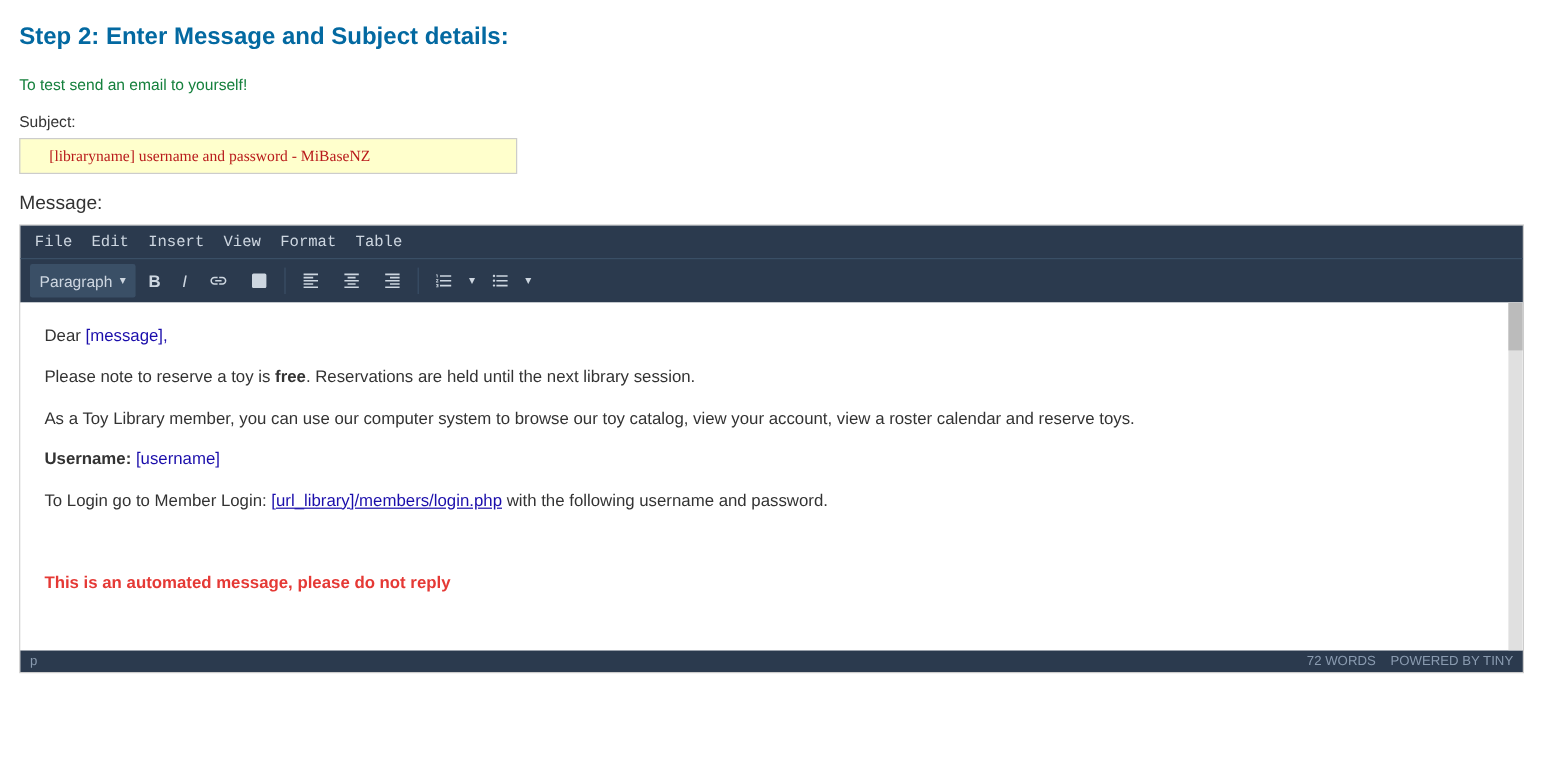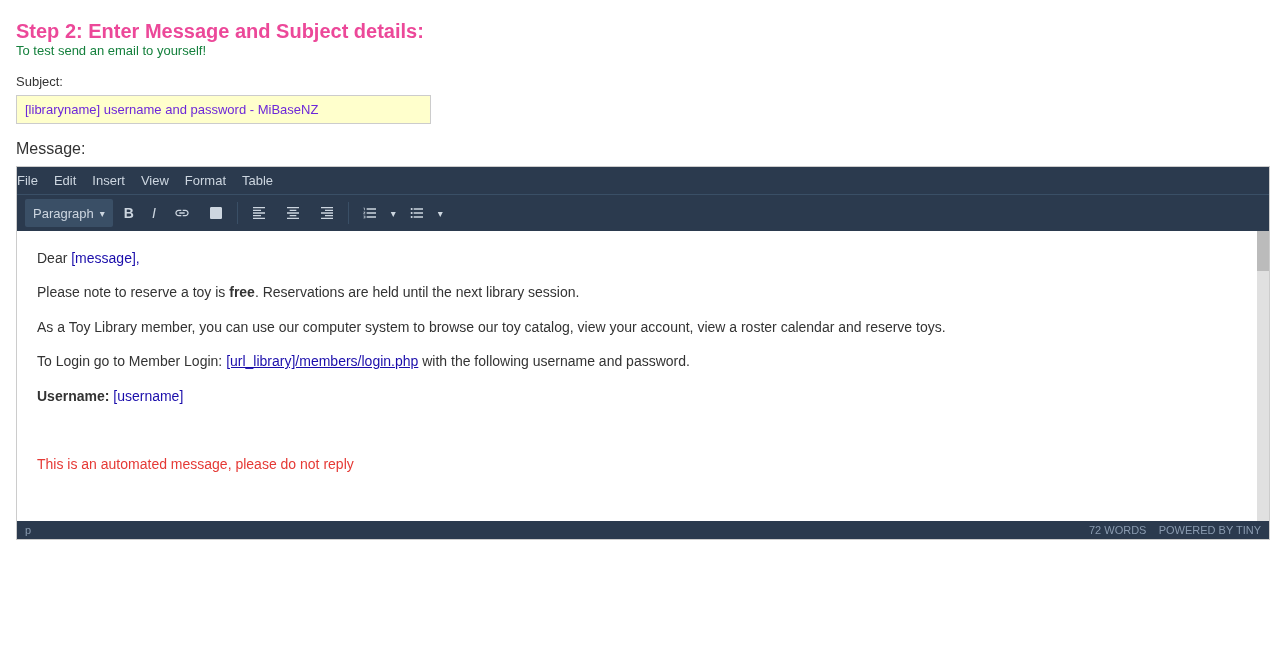--- a/index.html
+++ b/index.html
@@ -5,66 +5,68 @@
     * { box-sizing: border-box; margin: 0; padding: 0; }
     body {
       font-family: Arial, sans-serif;
       font-size: 14px;
       background: #fff;
       color: #333;
       padding: 20px 16px;
     }
 
     .page-title {
-      color: #ec4899;
+      color: #0369a1;
       font-size: 20px;
       font-weight: bold;
-      margin-bottom: 0;
+      margin-bottom: 20px;
     }
 
     .subtitle {
       color: #15803d;
       font-size: 13px;
       margin-bottom: 16px;
     }
 
     .field-label {
       color: #333;
       font-size: 13px;
       margin-bottom: 6px;
     }
 
     .subject-input {
       width: 415px;
       background: #ffffcc;
       border: 1px solid #ccc;
-      padding: 6px 8px;
-      font-size: 13px;
-      color: #6d28d9;
+      padding: 6px 24px;
+      font-size: 13px;
+      color: #b91c1c;
       margin-bottom: 16px;
       display: block;
+      font-family: Liberation Serif, serif;
     }
 
     .message-label {
       color: #333;
       font-size: 16px;
       margin-bottom: 8px;
     }
 
     .editor-wrapper {
       border: 1px solid #ccc;
       width: 100%;
     }
 
     .editor-menubar {
       background: #2b3a4e;
       display: flex;
       align-items: center;
-      padding: 6px 0;
+      padding: 6px 12px;
       gap: 16px;
+      font-family: Liberation Mono, monospace;
     }
 
     .menu-item {
       color: #cdd6e0;
       font-size: 13px;
       cursor: pointer;
       white-space: nowrap;
     }
 
     .editor-toolbar {
@@ -137,20 +139,21 @@
       color: #1a0dab;
       text-decoration: underline;
     }
 
     .editor-content .placeholder-var {
       color: #1a0dab;
     }
 
     .editor-content .automated-msg {
       color: #e53935;
+      font-weight: bold;
     }
 
     .editor-statusbar {
       background: #2b3a4e;
       display: flex;
       align-items: center;
       justify-content: space-between;
       padding: 3px 8px;
       font-size: 11px;
       color: #8a9bb0;
@@ -282,24 +285,24 @@
   <div class="editor-body-wrapper">
     <div class="editor-content" contenteditable="true" style="">
       <p>
         <span>Dear </span><span class="placeholder-var">[message],</span>
       </p>
       <p>
         <span>Please note to reserve a toy is </span><strong>free</strong><span>. Reservations are held until the next library session.</span>
       </p>
       <p>As a Toy Library member, you can use our computer system to browse our toy catalog, view your account, view a roster calendar and reserve toys.</p>
       <p>
+        <strong>Username: </strong><span class="placeholder-var">[username]</span>
+      </p>
+      <p>
         <span>To Login go to Member Login: </span><a href="#" class="link-var">[url_library]/members/login.php</a><span> with the following username and password.</span>
-      </p>
-      <p>
-        <strong>Username: </strong><span class="placeholder-var">[username]</span>
       </p>
       <p>&nbsp;</p>
       <p>
         <span class="automated-msg">This is an automated message, please do not reply</span>
       </p>
     </div>
 
     <div class="scroll-track">
       <div class="scroll-thumb"></div>
     </div>

